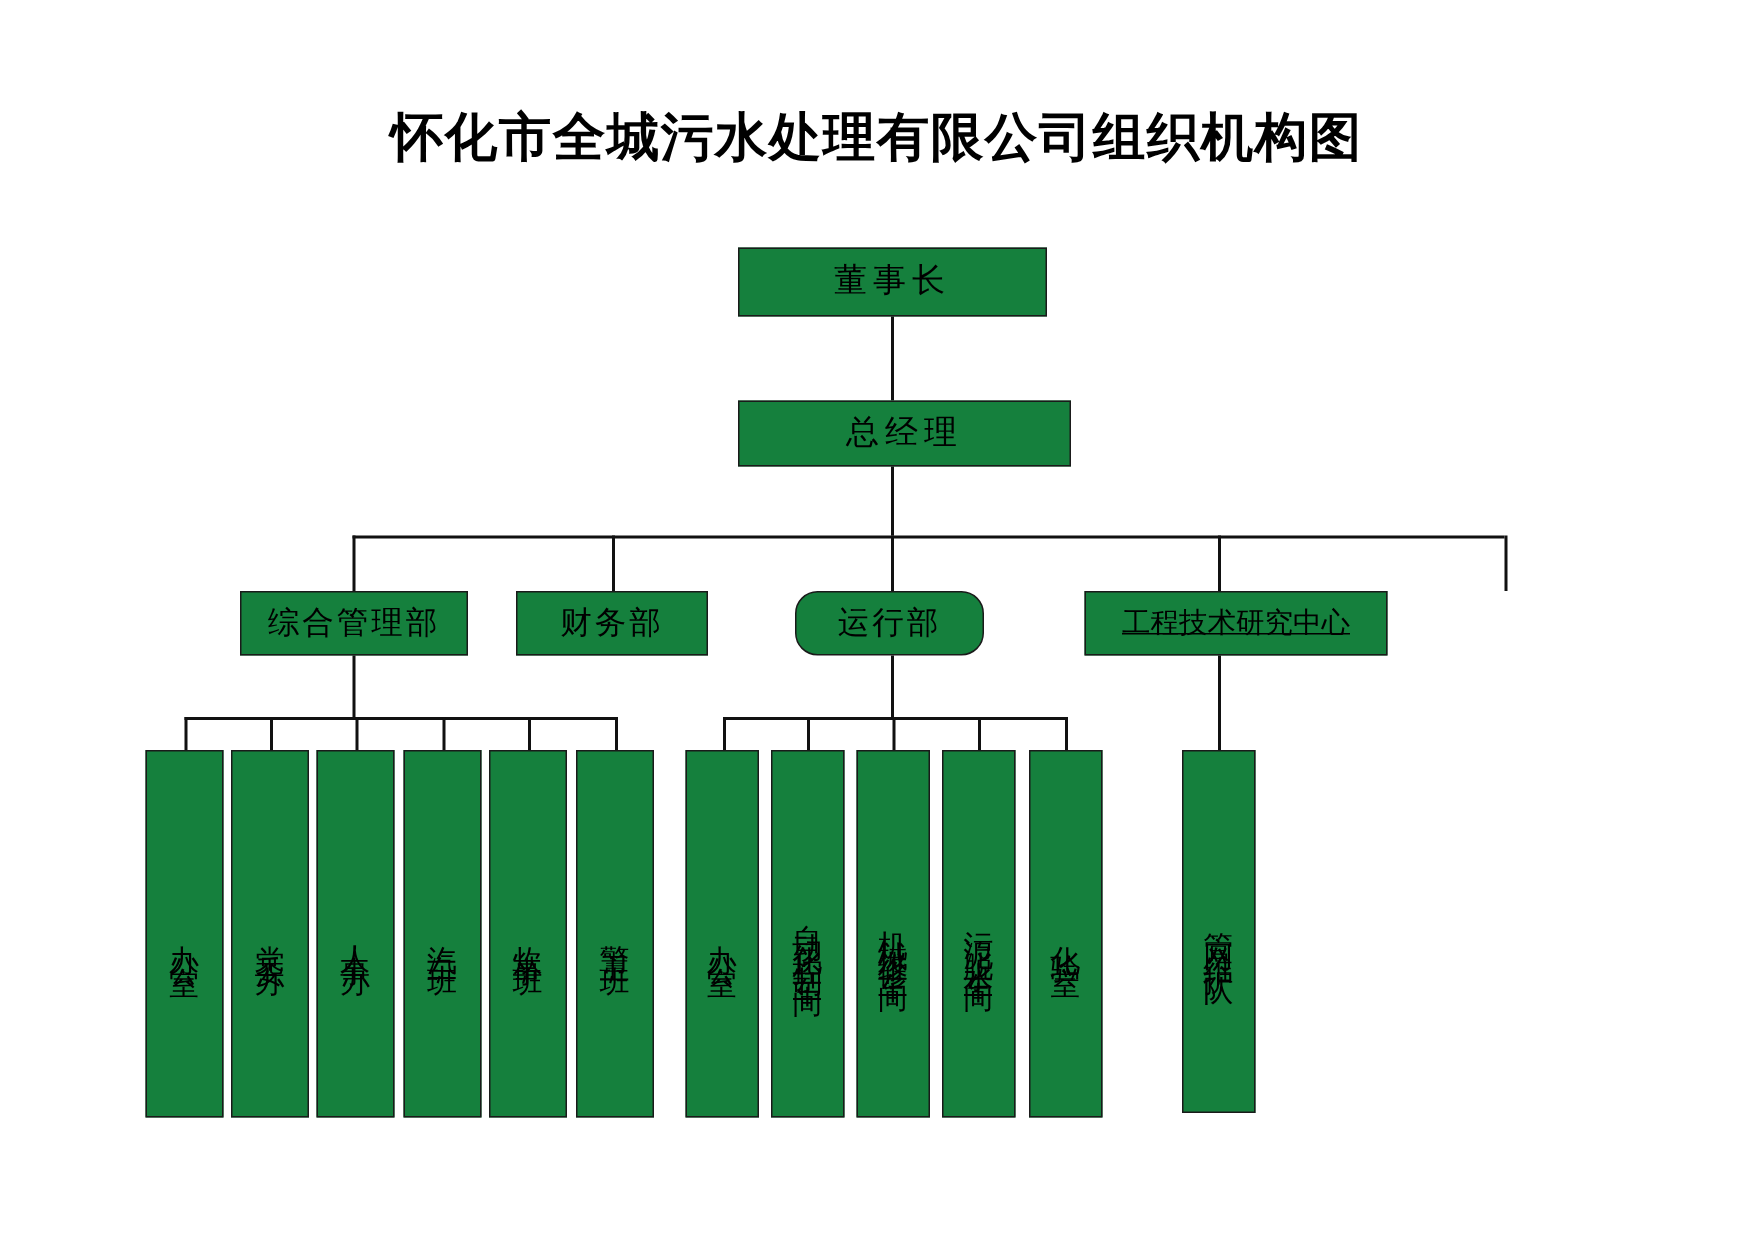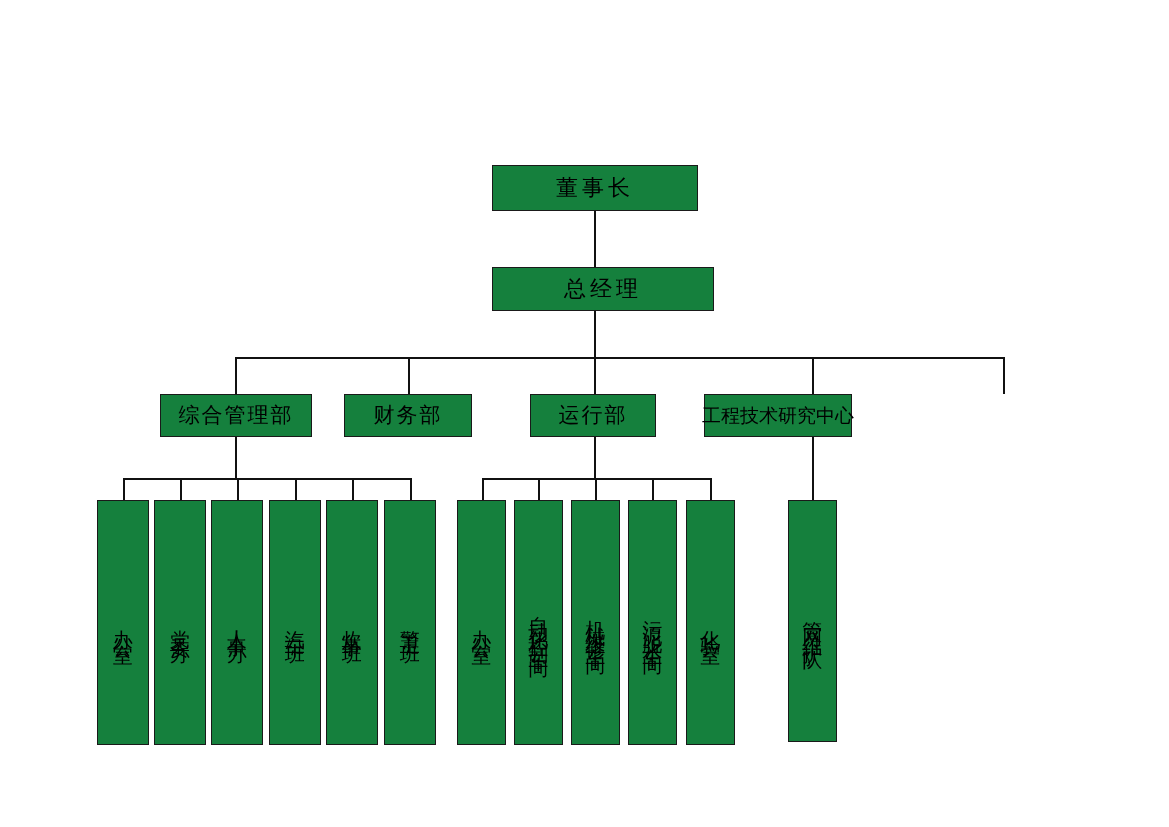--- a/index.html
+++ b/index.html
@@ -85,20 +85,21 @@
     position: absolute;
     height: 0;
     border-top: 2.2px solid #111111;
   }
 </style>
 </head>
 <body>
 
 <div id="canvas">
 
+  <div id="chart-title">怀化市全城污水处理有限公司组织机构图</div>
 
   <div class="node h top" style="left:492px; top:165px; width:206px; height:46px;">董事长</div>
 
   <div class="vline" style="left:594px; top:211px; height:56px;"></div>
 
   <div class="node h top" style="left:492px; top:267px; width:222px; height:44px;">总经理</div>
 
   <div class="vline" style="left:594px; top:311px; height:46px;"></div>
 
   <div class="hline" style="left:235px; top:357px; width:768px;"></div>
@@ -106,23 +107,23 @@
   <div class="vline" style="left:235px; top:357px; height:37px;"></div>
   <div class="vline" style="left:408px; top:357px; height:37px;"></div>
   <div class="vline" style="left:594px; top:357px; height:37px;"></div>
   <div class="vline" style="left:812px; top:357px; height:37px;"></div>
   <div class="vline" style="left:1003px; top:357px; height:37px;"></div>
 
   <div class="node h" style="left:344px; top:394px; width:128px; height:43px;">财务部</div>
 
   <div class="node h" style="left:160px; top:394px; width:152px; height:43px;">综合管理部</div>
 
-  <div class="node h" style="left:530px; top:394px; width:126px; height:43px;">运行部</div>
+  <div class="node h" style="left:530px; top:394px; width:126px; height:43px;border-radius:15px;">运行部</div>
 
-  <div class="node h dept-wide" style="left:704px; top:394px; width:148px; height:43px;">工程技术研究中心</div>
+  <div class="node h dept-wide" style="left:723px; top:394px; width:202px; height:43px;text-decoration:underline;">工程技术研究中心</div>
 
 
   <div class="vline" style="left:235px; top:437px; height:41px;"></div>
   <div class="hline" style="left:123px; top:478px; width:287px;"></div>
 
   <div class="vline" style="left:123px; top:478px; height:22px;"></div>
   <div class="vline" style="left:180px; top:478px; height:22px;"></div>
   <div class="vline" style="left:237px; top:478px; height:22px;"></div>
   <div class="vline" style="left:295px; top:478px; height:22px;"></div>
   <div class="vline" style="left:352px; top:478px; height:22px;"></div>

